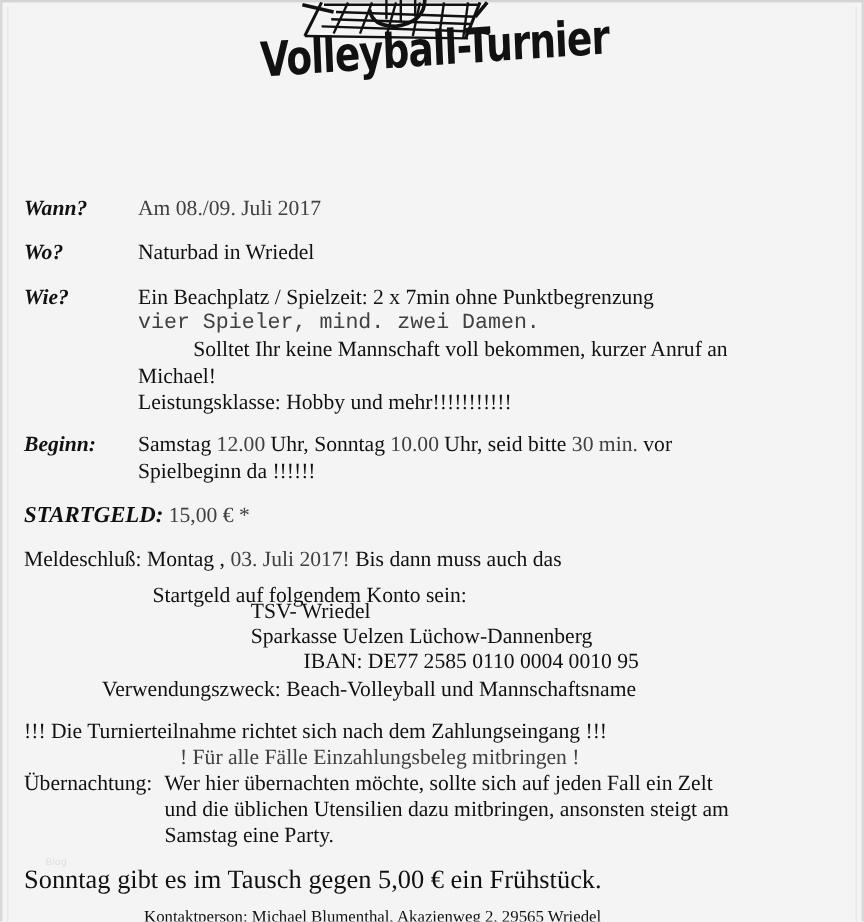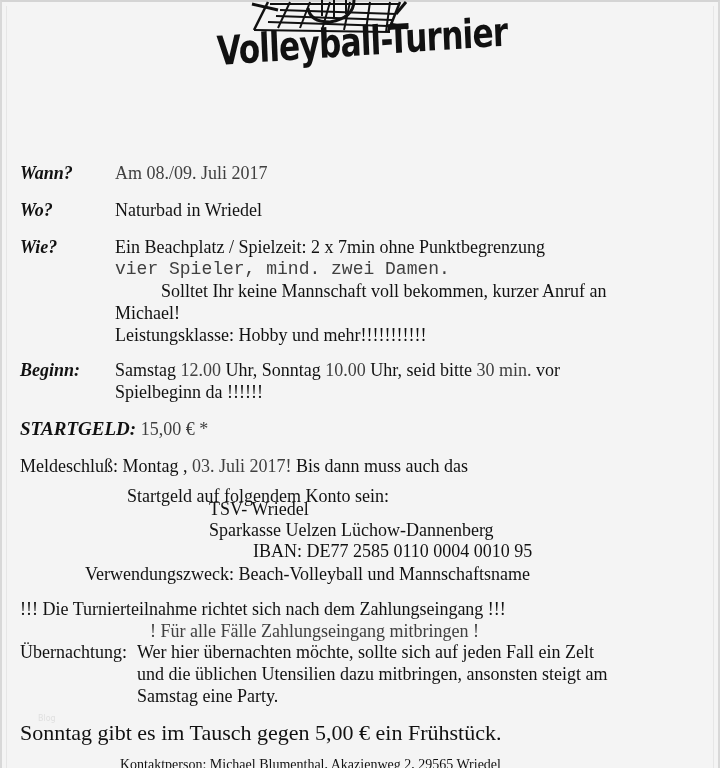--- a/index.html
+++ b/index.html
@@ -88,21 +88,21 @@
 <div class="abs" style="left:20px; top:418px;"><span class="lbl" style="font-size:19px;font-style:italic;">STARTGELD:</span> <span class="navy">15,00 € *</span></div>
 
 <div class="abs" style="left:20px; top:455px;"><span>Meldeschluß: Montag , </span><span class="navy b">03. Juli 2017!</span><span> Bis dann muss auch das</span></div>
 <div class="abs" style="left:127px; top:485px;">Startgeld auf folgendem Konto sein:</div>
 <div class="abs" style="left:209px; top:498px;">TSV- Wriedel</div>
 <div class="abs" style="left:209px; top:519px;">Sparkasse Uelzen Lüchow-Dannenberg</div>
 <div class="abs" style="left:209px; top:540px;margin-left:44px;">IBAN: DE77 2585 0110 0004 0010 95</div>
 <div class="abs" style="left:85px; top:563px;"><span>Verwendungszweck: Beach-Volleyball und </span><span class="b">Mannschaftsname</span></div>
 
 <div class="abs" style="left:20px; top:598px;">!!! Die Turnierteilnahme richtet sich nach dem Zahlungseingang !!!</div>
-<div class="abs navy" style="left:150px; top:620px;">! Für alle Fälle Zahlungseingang mitbringen !</div>
+<div class="abs navy" style="left:150px; top:620px;">! Für alle Fälle Einzahlungsbeleg mitbringen !</div>
 <div class="abs" style="left:20px; top:641px;">Übernachtung:</div>
 <div class="abs" style="left:137px; top:641px;">Wer hier übernachten möchte, sollte sich auf jeden Fall ein Zelt</div>
 <div class="abs" style="left:137px; top:663px;">und die üblichen Utensilien dazu mitbringen, ansonsten steigt am</div>
 <div class="abs" style="left:137px; top:685px;">Samstag eine Party.</div>
 
 <div class="wm">Blog</div>
 <div class="abs" style="left:20px; top:722px; font-size:22px;">Sonntag gibt es im Tausch gegen 5,00 € ein Frühstück.</div>
 
 <div class="abs small" style="left:120px; top:754px;">Kontaktperson:  Michael Blumenthal, Akazienweg 2, 29565 Wriedel</div>
 

